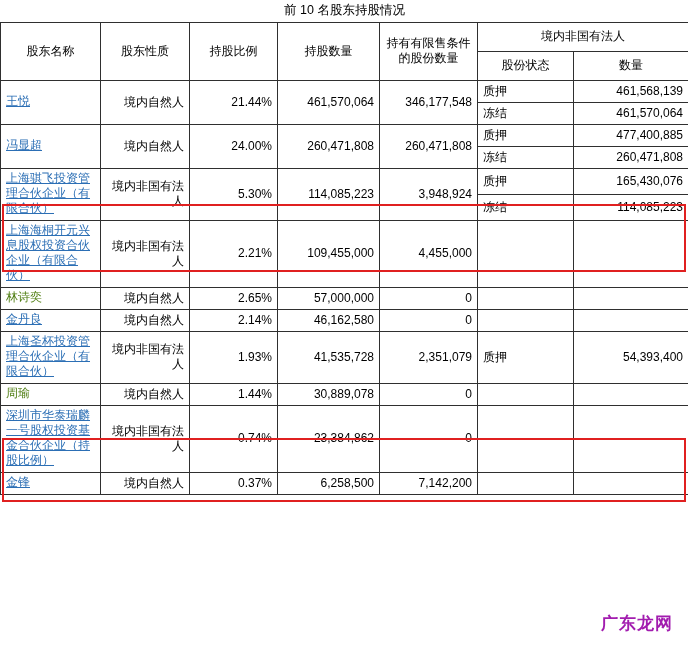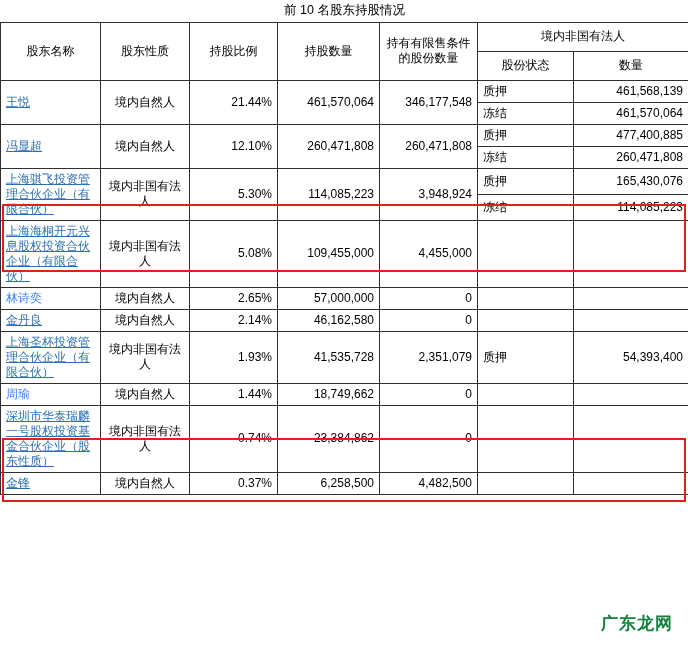--- a/index.html
+++ b/index.html
@@ -45,45 +45,46 @@
   .hdr {
     text-align: center;
     font-size: 12px;
     height: 22px;
   }
   .c-name {
     color: #2c6fb5;
     text-decoration: underline;
     text-align: left;
     padding-left: 6px;
+    font-family: Liberation Mono, monospace;
   }
   .c-name.nolink {
-    color: #3b82f6;
+    color: #4d7c0f;
     text-decoration: none;
   }
   .c-nature {
-    text-align: center;
+    text-align: right;
     padding-left: 6px;
     margin-left: 23px;
   }
   .num {
     text-align: right;
     padding-right: 6px;
   }
   .st-label {
     text-align: left;
     padding-left: 6px;
     margin-left: 20px;
   }
   .watermark {
     position: absolute;
     right: 8px;
     bottom: 26px;
     background: #ffffff;
-    color: #15803d;
+    color: #a21caf;
     font-size: 17px;
     font-weight: bold;
     letter-spacing: 1px;
     padding: 3px 7px;
     border-radius: 2px;
     font-family: "Liberation Sans", sans-serif;
   }
   
   .redbox {
     position: absolute;
@@ -135,21 +136,21 @@
           <td class="st-label">质押</td>
           <td class="num">461,568,139</td>
         </tr>
         <tr>
           <td class="st-label">冻结</td>
           <td class="num">461,570,064</td>
         </tr>
         <tr>
           <td class="c-name" rowspan="2">冯显超</td>
           <td class="c-nature" rowspan="2">境内自然人</td>
-          <td class="num" rowspan="2">12.10%</td>
+          <td class="num" rowspan="2">24.00%</td>
           <td class="num" rowspan="2">260,471,808</td>
           <td class="num" rowspan="2">260,471,808</td>
           <td class="st-label">质押</td>
           <td class="num">477,400,885</td>
         </tr>
         <tr>
           <td class="st-label">冻结</td>
           <td class="num">260,471,808</td>
         </tr>
         <tr>
@@ -161,21 +162,21 @@
           <td class="st-label">质押</td>
           <td class="num">165,430,076</td>
         </tr>
         <tr>
           <td class="st-label">冻结</td>
           <td class="num">114,085,223</td>
         </tr>
         <tr>
           <td class="c-name" rowspan="1">上海海桐开元兴息股权投资合伙企业（有限合伙）</td>
           <td class="c-nature" rowspan="1">境内非国有法人</td>
-          <td class="num" rowspan="1">5.08%</td>
+          <td class="num" rowspan="1">2.21%</td>
           <td class="num" rowspan="1">109,455,000</td>
           <td class="num" rowspan="1">4,455,000</td>
           <td class="st-label"></td>
           <td class="num"></td>
         </tr>
         <tr>
           <td class="c-name nolink" rowspan="1">林诗奕</td>
           <td class="c-nature" rowspan="1">境内自然人</td>
           <td class="num" rowspan="1">2.65%</td>
           <td class="num" rowspan="1">57,000,000</td>
@@ -198,40 +199,40 @@
           <td class="num" rowspan="1">1.93%</td>
           <td class="num" rowspan="1">41,535,728</td>
           <td class="num" rowspan="1">2,351,079</td>
           <td class="st-label">质押</td>
           <td class="num">54,393,400</td>
         </tr>
         <tr>
           <td class="c-name nolink" rowspan="1">周瑜</td>
           <td class="c-nature" rowspan="1">境内自然人</td>
           <td class="num" rowspan="1">1.44%</td>
-          <td class="num" rowspan="1">18,749,662</td>
-          <td class="num" rowspan="1">0</td>
-          <td class="st-label"></td>
-          <td class="num"></td>
-        </tr>
-        <tr>
-          <td class="c-name" rowspan="1">深圳市华泰瑞麟一号股权投资基金合伙企业（股东性质）</td>
+          <td class="num" rowspan="1">30,889,078</td>
+          <td class="num" rowspan="1">0</td>
+          <td class="st-label"></td>
+          <td class="num"></td>
+        </tr>
+        <tr>
+          <td class="c-name" rowspan="1">深圳市华泰瑞麟一号股权投资基金合伙企业（持股比例）</td>
           <td class="c-nature" rowspan="1">境内非国有法人</td>
           <td class="num" rowspan="1">0.74%</td>
           <td class="num" rowspan="1">23,384,862</td>
           <td class="num" rowspan="1">0</td>
           <td class="st-label"></td>
           <td class="num"></td>
         </tr>
         <tr>
           <td class="c-name" rowspan="1">金锋</td>
           <td class="c-nature" rowspan="1">境内自然人</td>
           <td class="num" rowspan="1">0.37%</td>
           <td class="num" rowspan="1">6,258,500</td>
-          <td class="num" rowspan="1">4,482,500</td>
+          <td class="num" rowspan="1">7,142,200</td>
           <td class="st-label"></td>
           <td class="num"></td>
         </tr>
       </tbody>
   </table>
 
   <div class="redbox" id="box1"></div>
   <div class="redbox" id="box2"></div>
 
   <div class="watermark">广东龙网</div>

